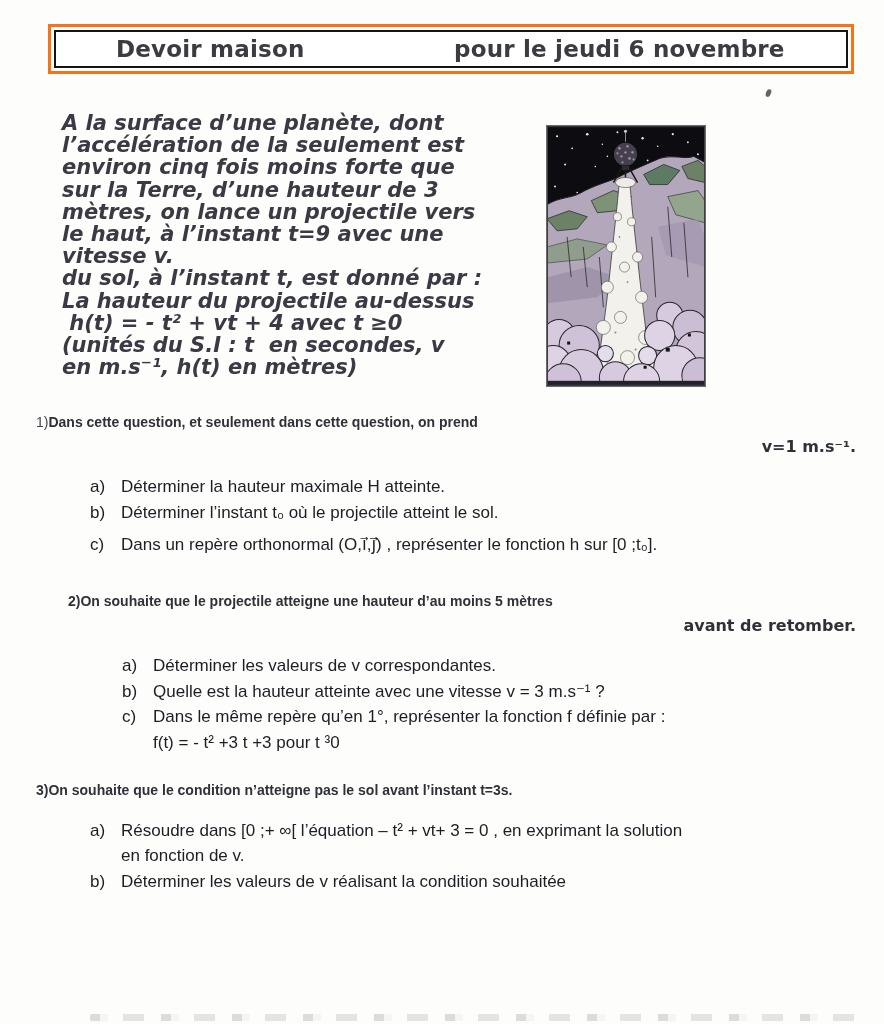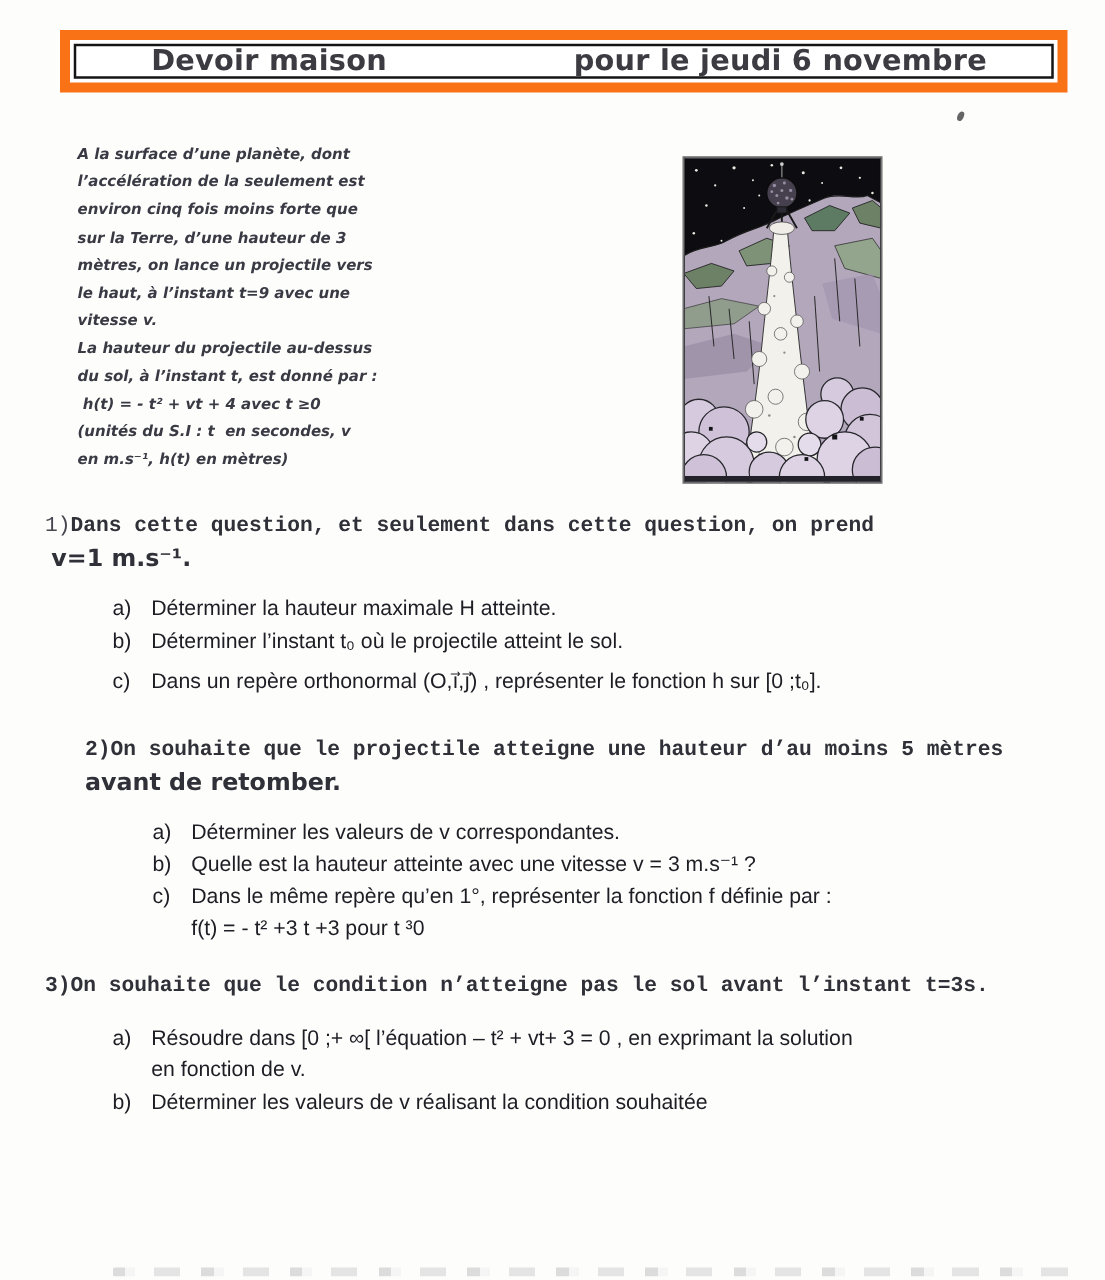--- a/index.html
+++ b/index.html
@@ -13,21 +13,21 @@
     position: relative;
     width: 884px; height: 1024px;
     background: #fdfdfc;
     overflow: hidden;
   }
 
   
   .header-box {
     position: absolute; left: 48px; top: 24px;
     width: 806px; height: 50px;
-    border: 8px solid #f97316;
+    border: 3px solid #f97316;
     background: #ffffff;
   }
   .header-inner {
     position: absolute; inset: 3px;
     border: 2px solid #141414;
     background: #ffffff;
   }
   .title-left, .title-right {
     position: absolute; top: 50%;
     transform: translateY(-50%);
@@ -37,51 +37,51 @@
     letter-spacing: 0.2px;
   }
   .title-left  { left: 60px; }
   .title-right { left: 398px; }
 
   
   .intro {
     position: absolute; left: 62px; top: 112px;
     font-family: "DejaVu Sans", "Liberation Sans", sans-serif;
     font-weight: 700; font-style: italic;
-    font-size: 12px; line-height: 22.2px;
+    font-size: 21px; line-height: 22.2px;
     color: #3a3a44;
   }
   .intro-line { white-space: pre; }
 
   
   .illustration {
     position: absolute; left: 547px; top: 126px;
     width: 158px; height: 260px;
     outline: 1px solid #6a6a6a;
     background: #0d0c10;
   }
   .illustration svg { display: block; }
 
   
   .question { position: absolute; left: 36px; right: 28px; }
   .q1 { top: 410px; }
   .q2 { top: 589px; margin-left: 32px; }
   .q3 { top: 778px; }
 
   .q-heading {
-    font-family: Liberation Mono, monospace;
-    font-weight: 700; font-size: 17px; line-height: 24.5px;
+    font-family: Liberation Sans, sans-serif;
+    font-weight: 700; font-size: 14px; line-height: 24.5px;
     color: #303038;
   }
   .q-num { font-weight: 400; color: #46464e; }
   .q2 .q-num, .q3 .q-num { font-weight: 700; color: #303038; }
   .q-heading2 {
     font-family: "DejaVu Sans", "Liberation Sans", sans-serif;
-    font-weight: 700; font-size: 19px; line-height: 24.5px;
-    color: #303038; padding-left: 5px;
+    font-weight: 700; font-size: 16px; line-height: 24.5px;
+    color: #303038; padding-left: 5px; text-align: right;
   }
 
   .items {
     margin: 15px 0 0 54px;
     font-size: 17px; line-height: 25.5px;
     color: #1d1d24;
     font-family: "Liberation Sans", "DejaVu Sans", sans-serif;
   }
   .item { display: flex; }
   .item-label { width: 31px; flex: none; }
@@ -122,22 +122,22 @@
   <div class="speck"></div>
 
   <div class="intro">
     <div class="intro-line">A la surface d’une planète, dont</div>
     <div class="intro-line">l’accélération de la seulement est</div>
     <div class="intro-line">environ cinq fois moins forte que</div>
     <div class="intro-line">sur la Terre, d’une hauteur de 3</div>
     <div class="intro-line">mètres, on lance un projectile vers</div>
     <div class="intro-line">le haut, à l’instant t=9 avec une</div>
     <div class="intro-line">vitesse v.</div>
+    <div class="intro-line">du sol, à l’instant t, est donné par :</div>
     <div class="intro-line">La hauteur du projectile au-dessus</div>
-    <div class="intro-line">du sol, à l’instant t, est donné par :</div>
     <div class="intro-line"> h(t) = - t² + vt + 4 avec t ≥0</div>
     <div class="intro-line">(unités du S.I : t  en secondes, v</div>
     <div class="intro-line">en m.s⁻¹, h(t) en mètres)</div>
   </div>
 
   <div class="illustration">
     <svg width="158" height="260" viewBox="0 0 157 258">
 
       <rect x="0" y="0" width="157" height="258" fill="#0d0c10"></rect>
 

